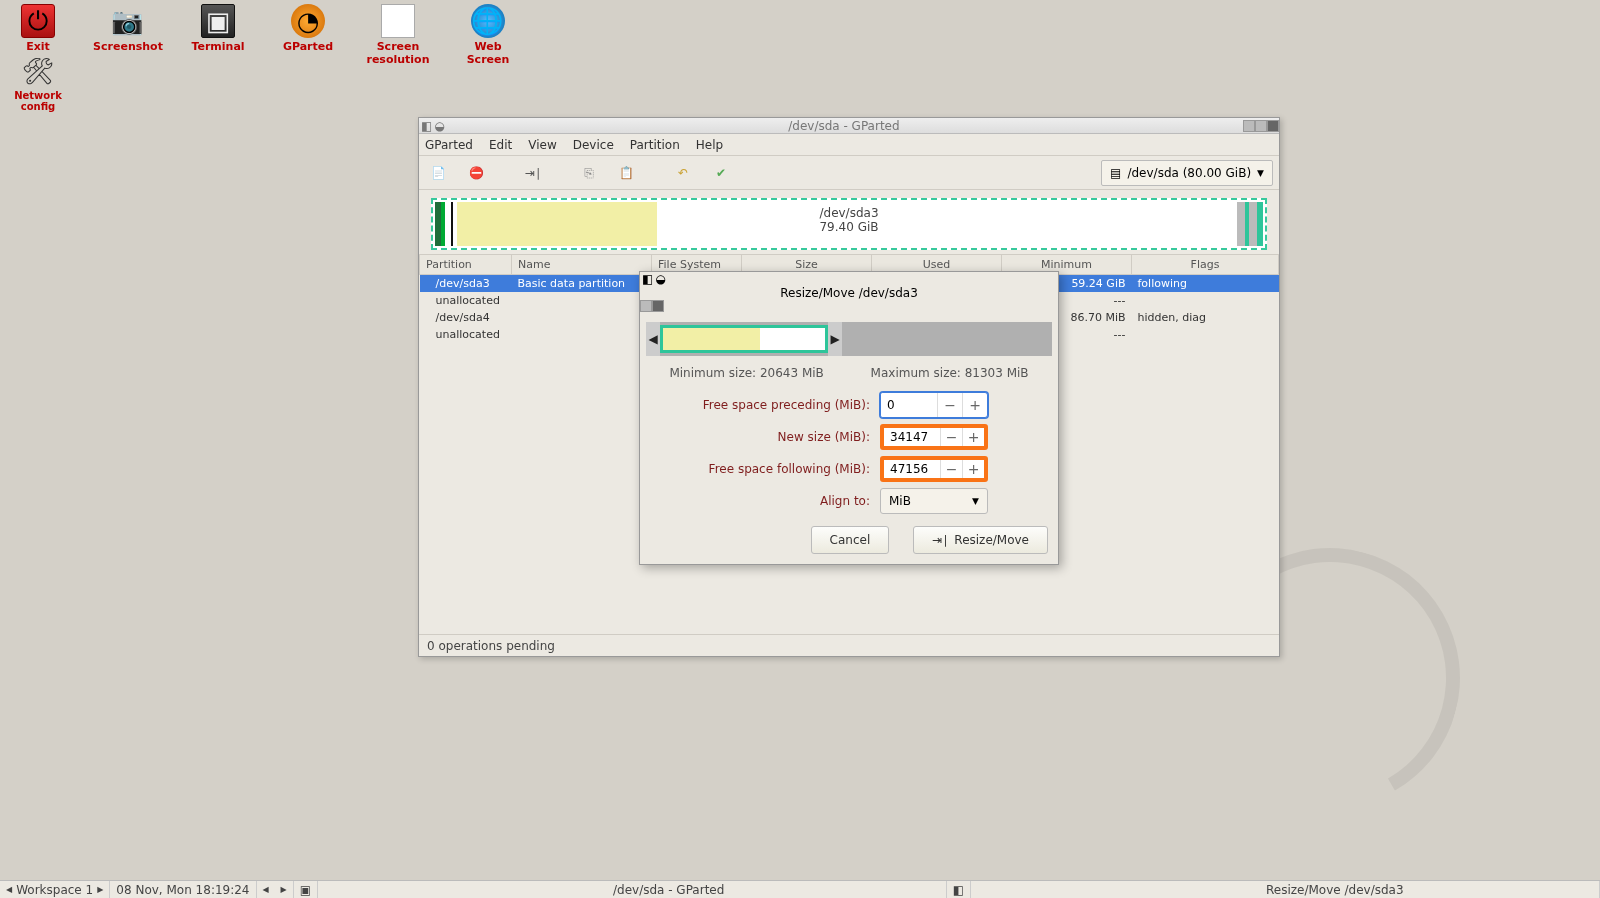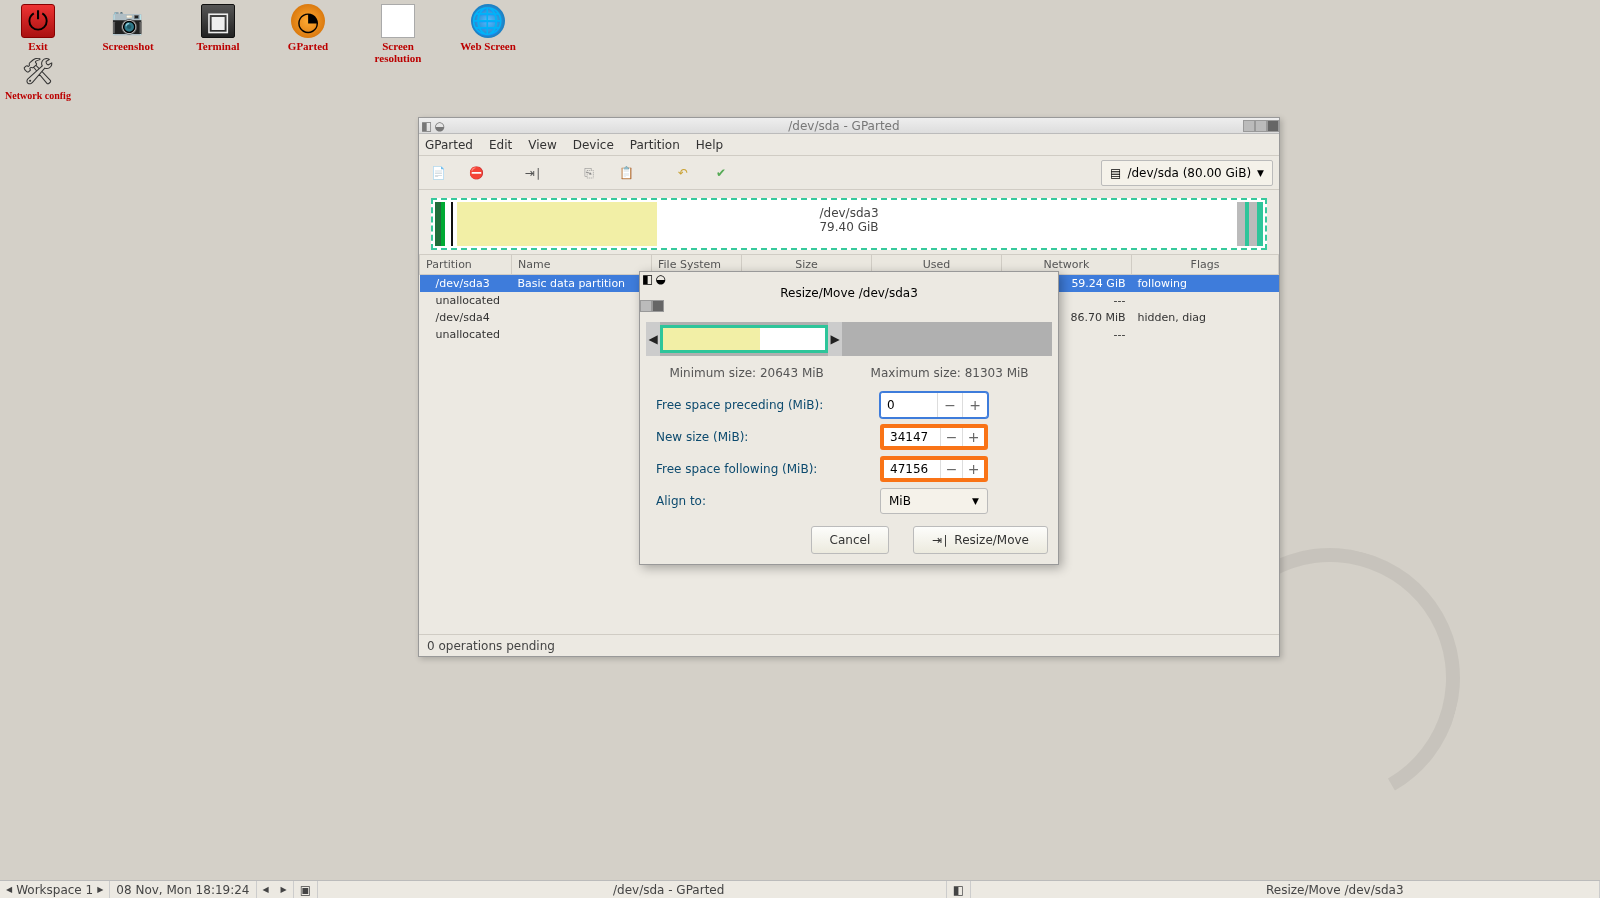--- a/index.html
+++ b/index.html
@@ -3,21 +3,21 @@
 <meta charset="utf-8">
 <style>
 * { box-sizing: border-box; margin: 0; padding: 0; font-family: "DejaVu Sans", "Liberation Sans", sans-serif; font-size: 12px; }
 html, body { width: 1600px; height: 898px; overflow: hidden; }
 body { background: #d4d0c8; position: relative; }
 
 
 .desktop-icons { position: absolute; top: 4px; left: 4px; display: flex; gap: 22px; }
 .desktop-icon { width: 68px; display: flex; flex-direction: column; align-items: center; cursor: pointer; }
 .desktop-icon .ic { width: 34px; height: 34px; display: flex; align-items: center; justify-content: center; font-size: 26px; }
-.desktop-icon .lbl { color: #b00; font-weight: bold; font-size: 11px; text-align: center; margin-top: 2px; font-family: Liberation Serif, serif; }
+.desktop-icon .lbl { color: #b00; font-weight: bold; font-size: 11px; text-align: center; margin-top: 2px; }
 .desktop-icon-row2 { position: absolute; top: 54px; left: 4px; }
 .desktop-icon-row2 .desktop-icon .lbl { font-size: 10px; }
 .exit-ic { background: linear-gradient(#e33,#a11); border:1px solid #800; border-radius:3px;}
 .camera-ic { color:#222;}
 .terminal-ic{background:linear-gradient(#555,#222);border:1px solid #111;color:#eee;border-radius:2px;}
 .gparted-ic{background:radial-gradient(#fa3,#c60);border-radius:50%;}
 .screen-ic{background:#fff;border:1px solid #aaa;}
 .browser-ic{background:radial-gradient(#5bf,#06a);border-radius:50%;color:#fff;}
 .net-ic{color:#333;}
 
@@ -53,21 +53,21 @@
 .statusbar { position:absolute; bottom:0; left:0; right:0; height:22px; border-top:1px solid #d0ccc4; display:flex; align-items:center; padding:0 8px; color:#444; font-size:11px;}
 
 
 .dialog { position:absolute; background:#ece9e2; border:1px solid #999; box-shadow:3px 3px 10px rgba(0,0,0,.3); }
 .dlg-body{padding:6px;}
 .dlg-graph{height:34px;background:#b0b0b0;margin:4px 0 10px;position:relative;display:flex;align-items:center;}
 .dlg-graph .handle{width:14px;height:34px;background:#ccc;display:flex;align-items:center;justify-content:center;color:#222;}
 .dlg-graph .fill-wrap{height:28px;border:3px solid #2ec59a;background:#fff;display:flex;}
 .dlg-min{ text-align:center; color:#555; font-size:11px; margin-bottom:10px; display:flex; justify-content:space-around;}
 .dlg-row{display:flex;align-items:center;height:30px;gap:10px;}
-.dlg-row .lbl{width:214px;text-align:left;color:#0c4a6e;font-size:12px;}
+.dlg-row .lbl{width:214px;text-align:right;color:#7f1d1d;font-size:12px;}
 .spinbox{display:flex;border:4px solid #f97316;background:#fff;height:26px;width:108px;border-radius:3px;overflow:hidden;}
 .spinbox.focus{border:1px solid #3e7cdb; box-shadow:0 0 0 1px #3e7cdb;}
 .spinbox input{border:none;width:56px;padding:0 6px;font-size:12px;outline:none;}
 .spinbox .sb-btn{width:26px;border-left:1px solid #ddd;display:flex;align-items:center;justify-content:center;font-size:14px;color:#666;cursor:pointer;}
 .combo{display:flex;border:1px solid #bbb;background:#f5f2ea;height:26px;width:108px;border-radius:3px;align-items:center;padding:0 8px;justify-content:space-between;}
 .dlg-buttons{display:flex;justify-content:flex-end;gap:24px;padding:10px 4px 4px;}
 .btn{border:1px solid #bbb;background:linear-gradient(#fdfdfb,#eceade);height:28px;padding:0 18px;border-radius:3px;display:flex;align-items:center;gap:6px;color:#333;cursor:pointer;}
 
 
 .taskbar{position:absolute;left:0;right:0;bottom:0;height:18px;background:#ece9e2;border-top:1px solid #bbb;display:flex;align-items:center;font-size:11px;color:#444;}
@@ -176,21 +176,21 @@
   </div>
 
   <table class="tbl">
     <thead>
         <tr>
       <th style="width:92px">Partition</th>
       <th style="width:140px">Name</th>
       <th style="width:90px">File System</th>
       <th class="c" style="width:130px">Size</th>
       <th class="c" style="width:130px">Used</th>
-      <th class="c" style="width:130px">Network</th>
+      <th class="c" style="width:130px">Minimum</th>
       <th class="c">Flags</th>
     </tr>
       </thead>
     <tbody id="part-rows">
         <tr class="sel">
           <td style="padding-left:16px">/dev/sda3</td>
           <td>Basic data partition</td>
           <td></td>
           <td class="r"></td>
           <td class="r"></td>

